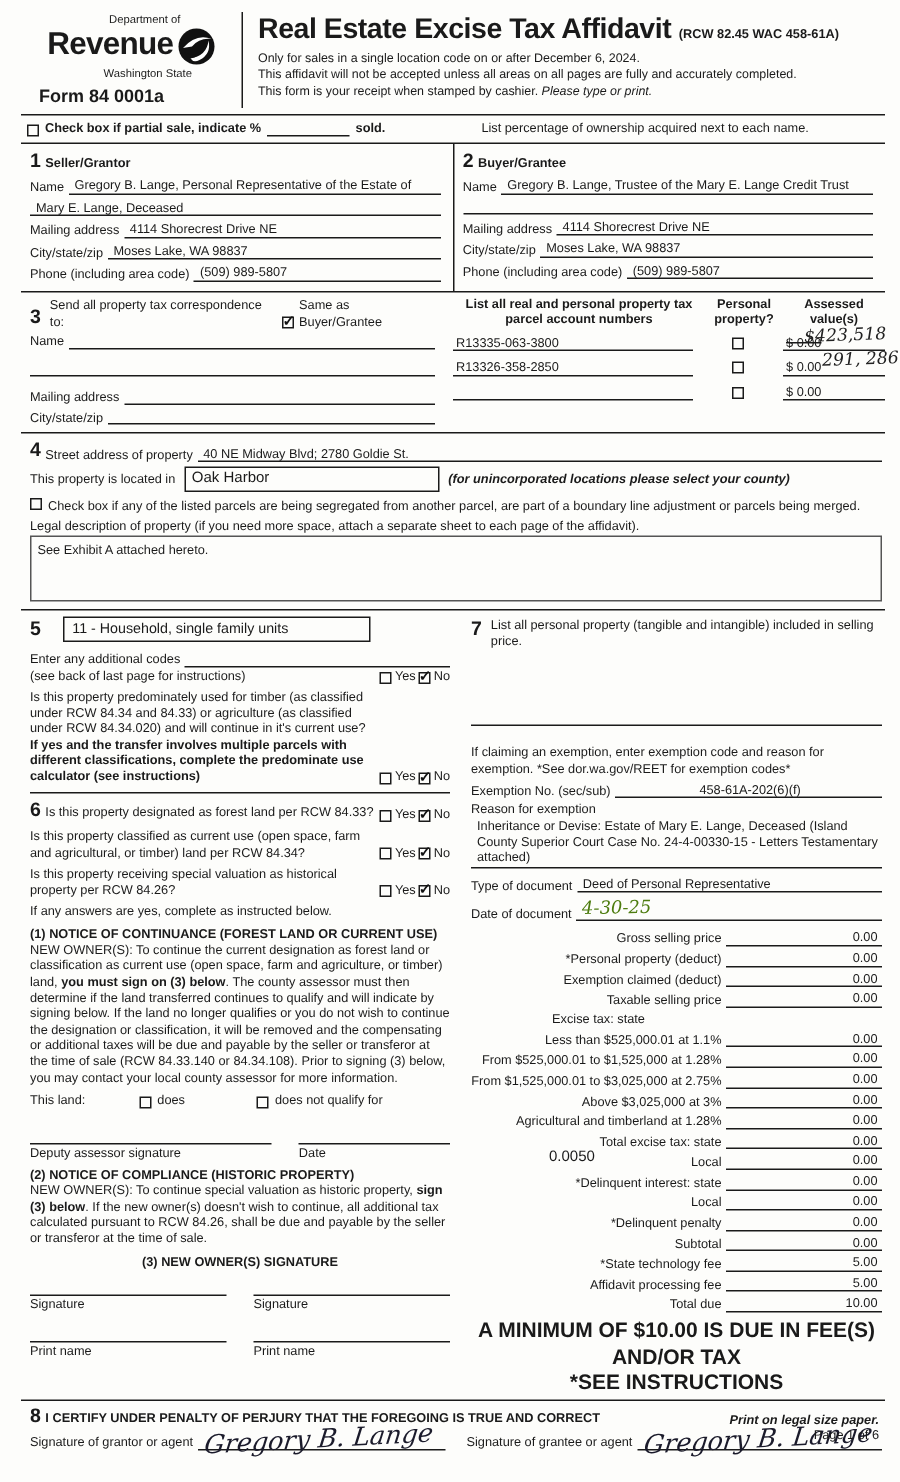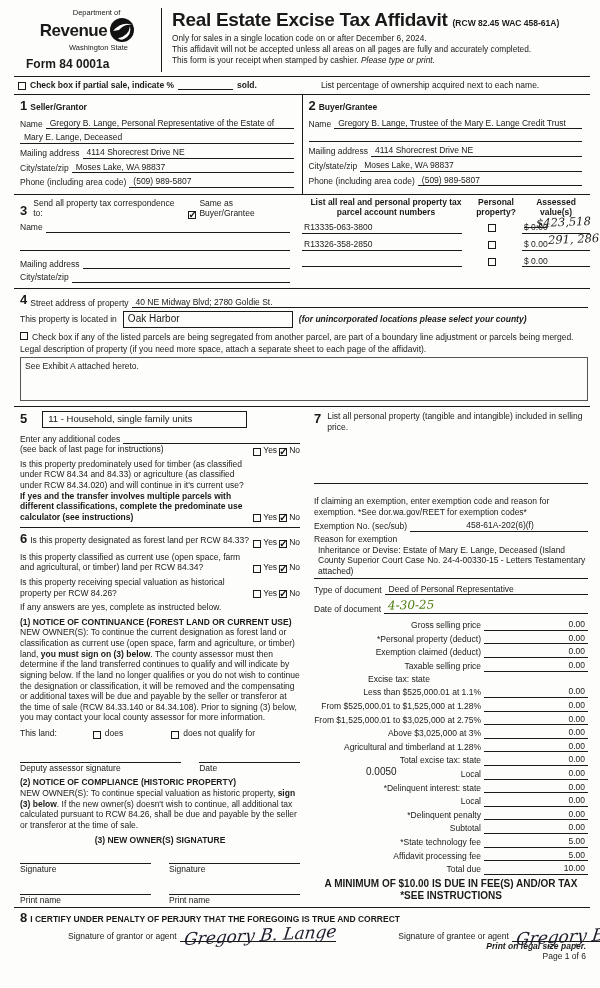--- a/index.html
+++ b/index.html
@@ -7,21 +7,21 @@
   .page {
     width:600px; height:988px; margin:0 auto; background:#fdfdfb; color:#1a1a1a;
     font-family:"Liberation Sans", sans-serif; font-size:8.5px; line-height:1.25;
     padding:6px 10px 4px 14px; position:relative; overflow:hidden;
   }
   
   .hdr { display:flex; padding:2px 0 2px 8px; }
   .logo-block { width:140px; border-right:1.5px solid #1a1a1a; padding-right:8px; text-align:center; }
   .dept-small { font-size:7.5px; margin-left:18px; }
   .rev-row { display:flex; align-items:center; justify-content:center; gap:2px; }
-  .rev-name { font-size:17px; font-weight:bold; letter-spacing:-0.5px; }
+  .rev-name { font-size:21px; font-weight:bold; letter-spacing:-0.5px; }
   .dept-sub { font-size:7.5px; margin-left:22px; }
   .form-no { font-size:12px; font-weight:bold; margin-top:4px; text-align:left; padding-left:4px; }
   .hdr-right { flex:1; padding-left:10px; }
   .title-row { display:flex; align-items:baseline; gap:5px; }
   .main-title { font-size:19px; font-weight:bold; letter-spacing:-0.3px; }
   .rcw { font-size:8.5px; font-weight:bold; }
   .hdr-sub { font-size:8.3px; margin-top:1px; }
   .it { font-style:italic; }
   .bd { font-weight:bold; }
   
@@ -78,28 +78,28 @@
   .sig2col { display:flex; gap:18px; margin-top:4px; }
   .sig2col .sigc { flex:1; }
   .sigline { border-bottom:1px solid #1a1a1a; height:14px; }
   .center { text-align:center; }
   
   .mrow { display:flex; align-items:flex-end; height:13.6px; position:relative; }
   .mlabel { flex:1; text-align:right; white-space:nowrap; padding-right:3px; }
   .mline { width:104px; flex:none; border-bottom:1px solid #1a1a1a; text-align:right; padding-right:3px; }
   .mpre { position:absolute; left:52px; bottom:1px; font-size:10px; }
   .excise-hdr { text-align:center; width:calc(100% - 104px); height:13px; padding-top:2px; }
-  .min-note { font-weight:bold; text-align:center; margin-top:3px; font-size:10px; }
+  .min-note { font-weight:bold; text-align:center; margin-top:3px; font-size:14px; }
   
   .sec8 { border-top:1px solid #1a1a1a; margin-top:2px; padding:2px 2px 2px 6px; }
   .sec8cols { display:flex; gap:14px; }
   .sec8cols .c { flex:1; }
   .script { font-family:"DejaVu Serif", serif; font-style:italic; font-size:17px; color:#1b1b2b; transform:rotate(-3deg) skewX(-10deg); display:inline-block; white-space:nowrap; line-height:0.8; }
   .sig-fld { display:flex; align-items:flex-end; margin-top:2px; }
-  .sig-fld .lbl { white-space:nowrap; padding-right:3px;margin-left:48px; }
+  .sig-fld .lbl { white-space:nowrap; padding-right:3px; }
   .sig-fld .val { flex:1; border-bottom:1px solid #1a1a1a; padding-left:4px; position:relative; height:13px; }
   .hw-date { font-family:"DejaVu Serif", serif; font-style:italic; font-size:11px; color:#4d7c0f; transform:rotate(-1deg); display:inline-block; }
   .print-note { position:absolute; right:14px; bottom:26px; text-align:right; }
   .print-note .n1 { font-weight:bold; font-style:italic; }
   
   .swirl { width:26px; height:26px; }
 </style>
 </head>
 <body>
 

